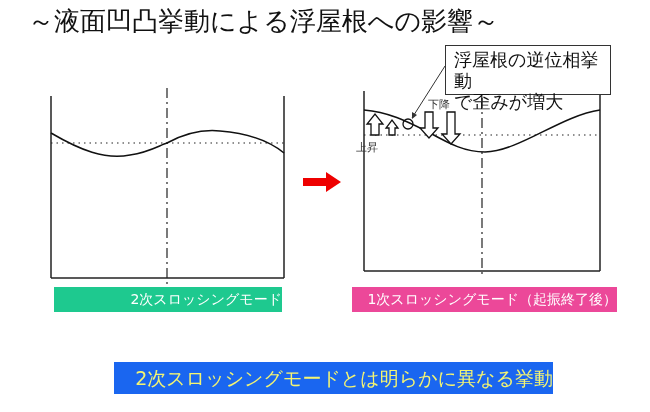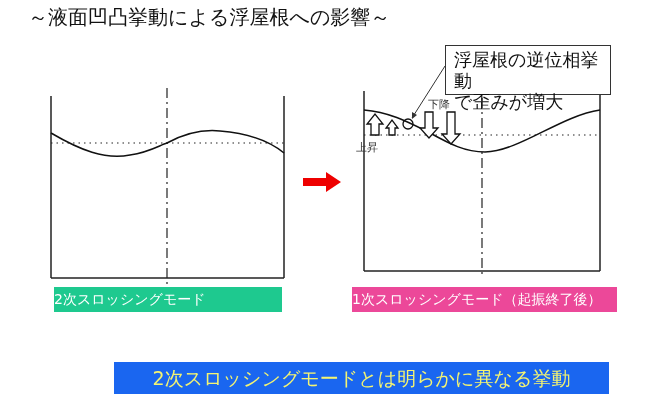--- a/index.html
+++ b/index.html
@@ -1,27 +1,27 @@
 <!DOCTYPE html>
 <html><head>
 <meta charset="utf-8">
 <style>
   html, body { margin:0; padding:0; background:#ffffff; }
   body { width:650px; height:412px; position:relative; overflow:hidden;
          font-family:"DejaVu Sans", "Liberation Sans", sans-serif; }
-  .title { position:absolute; left:28px; top:4px; font-size:20px; color:#111; letter-spacing:0px; white-space:nowrap; }
+  .title { position:absolute; left:28px; top:4px; font-size:26px; color:#111; letter-spacing:0px; white-space:nowrap; }
   svg.diagram { position:absolute; left:0; top:0; }
-  .mode-label { position:absolute; height:25px; line-height:25px; text-align:left;
+  .mode-label { position:absolute; height:25px; line-height:25px; text-align:right;
                 color:#ffffff; font-size:14px; white-space:nowrap; }
   .callout { position:absolute; left:445px; top:45px; width:166px; height:50px;
              border:1px solid #333; background:#fff; font-size:18px; line-height:21px;
              padding:3px 0 0 8px; box-sizing:border-box; color:#111; }
   .small-lbl { position:absolute; font-size:11px; color:#333; white-space:nowrap; }
-  .banner { position:absolute; left:114px; top:362px; width:495px; height:32px; line-height:32px;
-            text-align:center; font-size:19px; white-space:nowrap; }
+  .banner { position:absolute; left:114px; top:362px; width:439px; height:32px; line-height:32px;
+            text-align:right; font-size:19px; white-space:nowrap; }
 </style>
 </head>
 <body>
 
 <div class="title">～液面凹凸挙動による浮屋根への影響～</div>
 
 <svg class="diagram" width="650" height="412" viewBox="0 0 650 412">
 
   <g>
     <line x1="51" y1="96" x2="51" y2="278" stroke="#222" stroke-width="1.5"></line>

